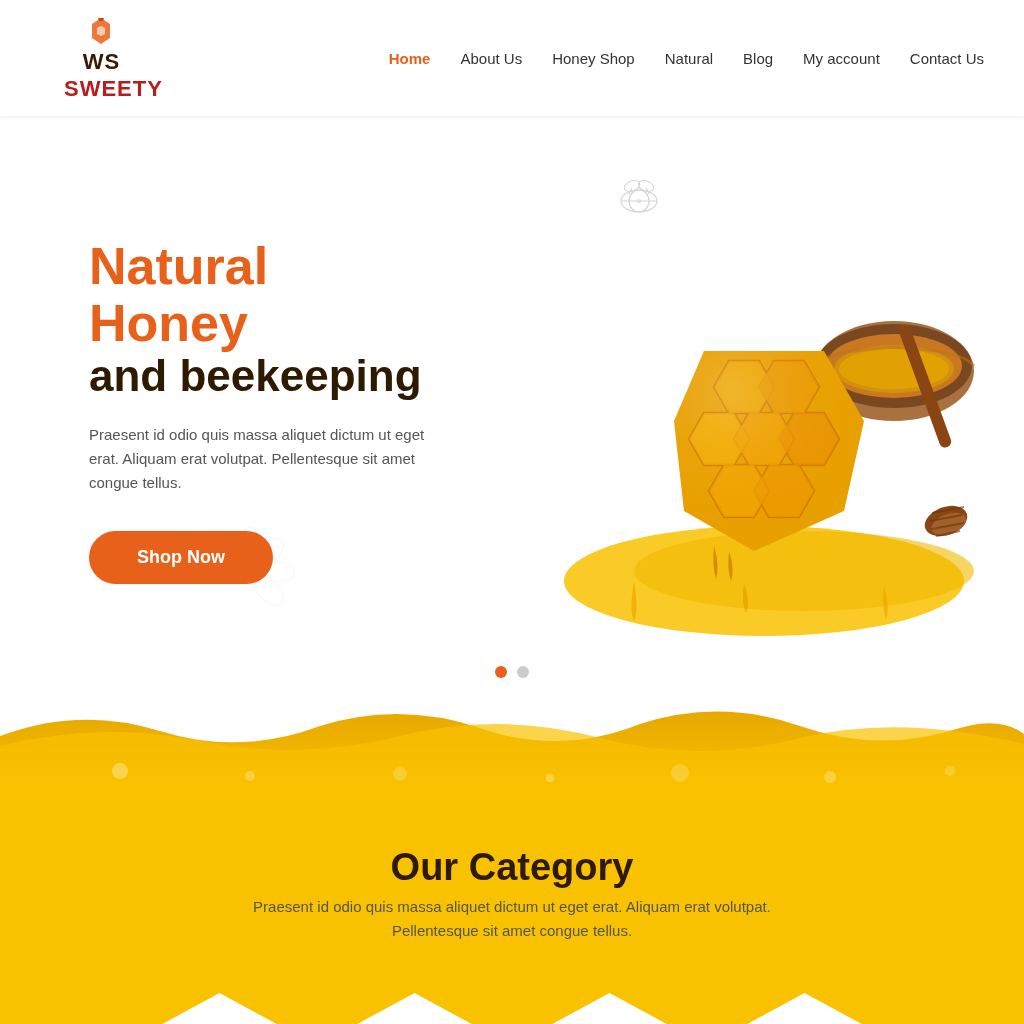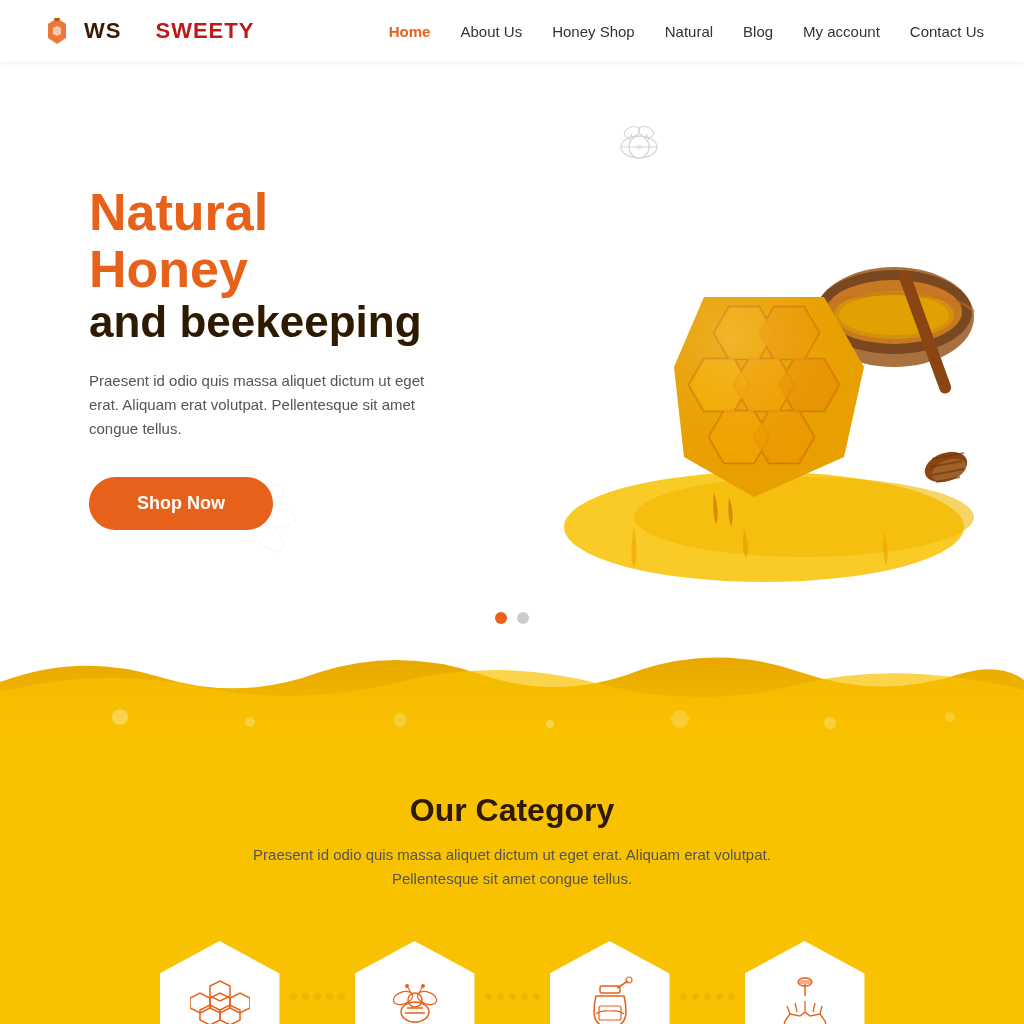--- a/index.html
+++ b/index.html
@@ -12,25 +12,26 @@
       justify-content: space-between;
       padding: 14px 40px;
       background: #fff;
       box-shadow: 0 1px 4px rgba(0,0,0,0.07);
       position: relative;
       z-index: 10;
     }
     .logo {
       display: flex;
       align-items: center;
-      gap: 10px;
+      gap: 1px;
       font-size: 22px;
       font-weight: 700;
       letter-spacing: 1px;
       text-decoration: none;
+      flex-direction: column;
     }
     .logo-ws { color: #3a1a00; }
     .logo-sweety { color: #b91c1c; margin-left: 24px; }
     .logo-icon {
       width: 34px;
       height: 34px;
     }
     nav {
       display: flex;
       align-items: center;
@@ -162,24 +163,24 @@
       display: block;
     }
 
     
     .category-section {
       background: #f9c200;
       padding: 50px 40px 60px;
       text-align: center;
     }
     .category-title {
-      font-size: 32px;
+      font-size: 38px;
       font-weight: 800;
       color: #2d1a00;
-      margin-bottom: 14px;
+      margin-bottom: 6px;
     }
     .category-desc {
       font-size: 15px;
       color: #555;
       margin-bottom: 50px;
       max-width: 520px;
       margin-left: auto;
       margin-right: auto;
       line-height: 1.6;
     }

